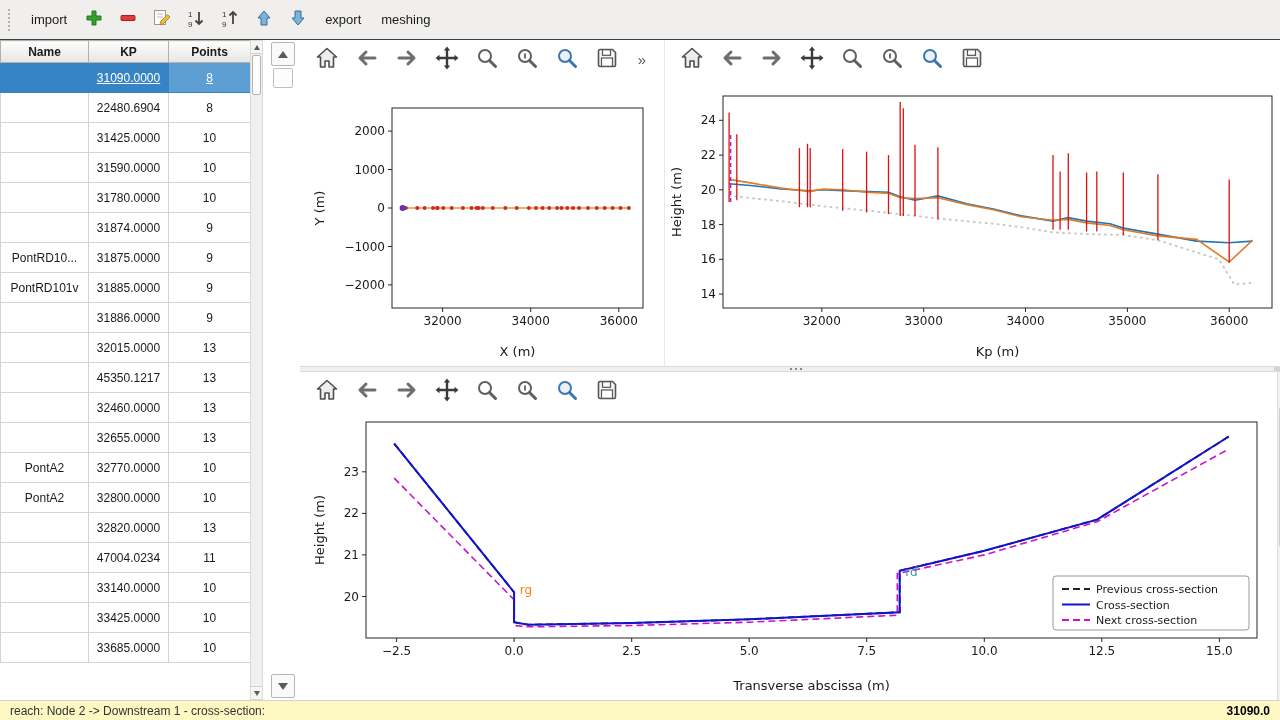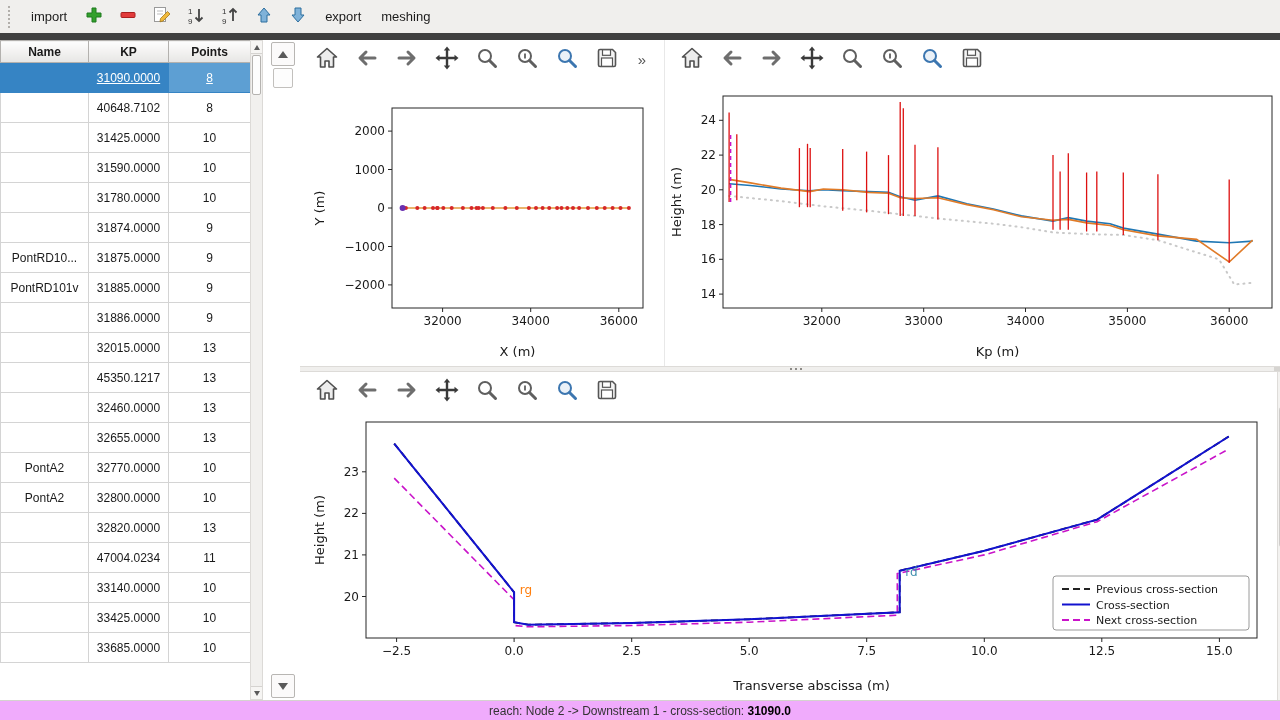--- a/index.html
+++ b/index.html
@@ -1,21 +1,21 @@
 <!DOCTYPE html>
 <html><head>
 <meta charset="utf-8">
 <style>
   *{margin:0;padding:0;box-sizing:border-box;}
   html,body{width:1280px;height:720px;overflow:hidden;background:#fff;
     font-family:"Liberation Sans","DejaVu Sans",sans-serif;font-size:13px;color:#1a1a1a;}
   #app{width:1280px;height:720px;display:flex;flex-direction:column;}
 
   
-  .topbar{flex:0 0 40px;background:#f0efed;border-bottom:7px solid #404040;
+  .topbar{flex:0 0 40px;background:#f0efed;border-bottom:1px solid #404040;
     display:flex;align-items:center;gap:2px;padding:0 6px;}
   .grip{width:6px;height:22px;border-left:2px dotted #b2afab;margin:0 6px 0 2px;}
   .txtbtn{background:none;border:none;font:13px "Liberation Sans",sans-serif;color:#1c1c1c;
     padding:6px 9px;cursor:pointer;}
   .iconbtn{width:32px;height:32px;background:none;border:none;display:flex;
     align-items:center;justify-content:center;cursor:pointer;}
 
   
   .content{flex:1 1 auto;display:flex;min-height:0;}
 
@@ -69,22 +69,22 @@
   .hsplit .dots{position:absolute;left:490px;top:1px;width:2px;height:2px;background:#8d8b88;
     box-shadow:5px 0 #8d8b88,10px 0 #8d8b88;}
   .hsplit .corner{position:absolute;right:0;top:0;width:12px;height:4px;background:#d6d4d1;}
 
   .bottom-row{flex:1 1 auto;display:flex;min-height:0;}
   .panel-cross{flex:1 1 auto;}
   .vscroll2{flex:0 0 9px;background:#f3f2f0;border-left:1px solid #dedcd9;position:relative;}
   .thumb2{position:absolute;top:35px;left:1px;width:6px;height:140px;background:#cecccA;border-radius:3px;cursor:pointer;}
 
   
-  .statusbar{flex:0 0 20px;background:#f0abfc;border-top:1px solid #d5d2cf;display:flex;
-    align-items:center;justify-content:center;padding:0 10px;font-size:12px;color:#333;}
+  .statusbar{flex:0 0 20px;background:#fef9c3;border-top:1px solid #d5d2cf;display:flex;
+    align-items:center;justify-content:space-between;padding:0 10px;font-size:12px;color:#333;}
   .statusbar span{white-space:pre;}
   .statusbar b{color:#000;}
 
   
   svg .tick{font:12px "DejaVu Sans",sans-serif;fill:#1a1a1a;}
   svg .axlabel{font:13px "DejaVu Sans",sans-serif;fill:#1a1a1a;}
   svg .annot{font:12px "DejaVu Sans",sans-serif;}
   svg .lgd{font:11px "DejaVu Sans",sans-serif;fill:#1a1a1a;}
 </style>
 </head>
@@ -159,21 +159,21 @@
               </tr>
             </thead>
           <tbody>
               <tr class="selected">
                 <td></td>
                 <td>31090.0000</td>
                 <td class="pts">8</td>
               </tr>
               <tr>
                 <td></td>
-                <td>40648.7102</td>
+                <td>22480.6904</td>
                 <td class="pts">8</td>
               </tr>
               <tr>
                 <td></td>
                 <td>31425.0000</td>
                 <td class="pts">10</td>
               </tr>
               <tr>
                 <td></td>
                 <td>31590.0000</td>

